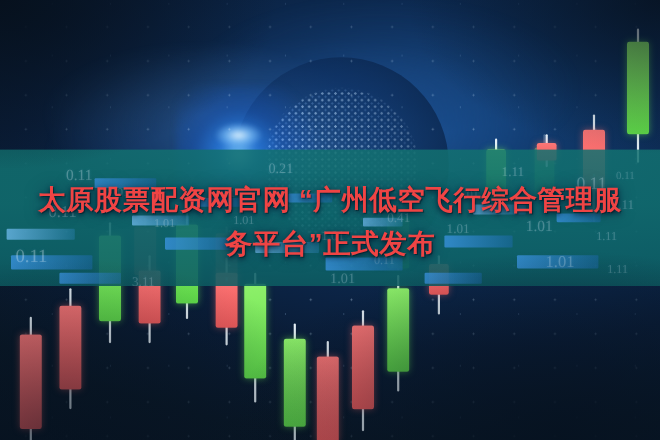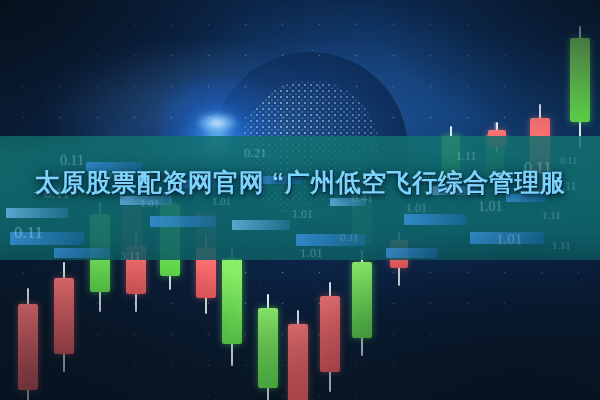--- a/index.html
+++ b/index.html
@@ -147,21 +147,21 @@
   }
   .candle.faded { opacity: 0.42; }
   .candle.faded .wick { background: rgba(235,245,255,0.6); }
 
   
   .headline {
     position: absolute;
     left: 0; right: 0;
     top: 162px;
     text-align: center;
-    color: #7dd3fc;
+    color: #ef4444;
     font-weight: bold;
     font-size: 25px;
     line-height: 40px;
     letter-spacing: 0.5px;
     text-shadow:
       0 2px 5px rgba(0,20,40,0.85),
       0 0 14px rgba(0,30,60,0.6),
       1px 1px 0 rgba(0,0,0,0.35);
     padding: 0 18px;
   }
@@ -310,15 +310,16 @@
         <div class="num" style="left: 552px; top: 104px; font-size: 11px; opacity: 0.4;">1.11</div>
         <div class="num" style="left: 560px; top: 20px; font-size: 10px; opacity: 0.35;">0.11</div>
         <div class="num" style="left: 340px; top: 96px; font-size: 11px; opacity: 0.35;">0.11</div>
       </div>
   </div>
 
   <div class="layer bg-corners"></div>
 
   <div class="headline">
     <span class="l1">太原股票配资网官网 “广州低空飞行综合管理服</span>
+    <span class="l2">务平台”正式发布</span>
   </div>
 
 </div>
 
 </body></html>

